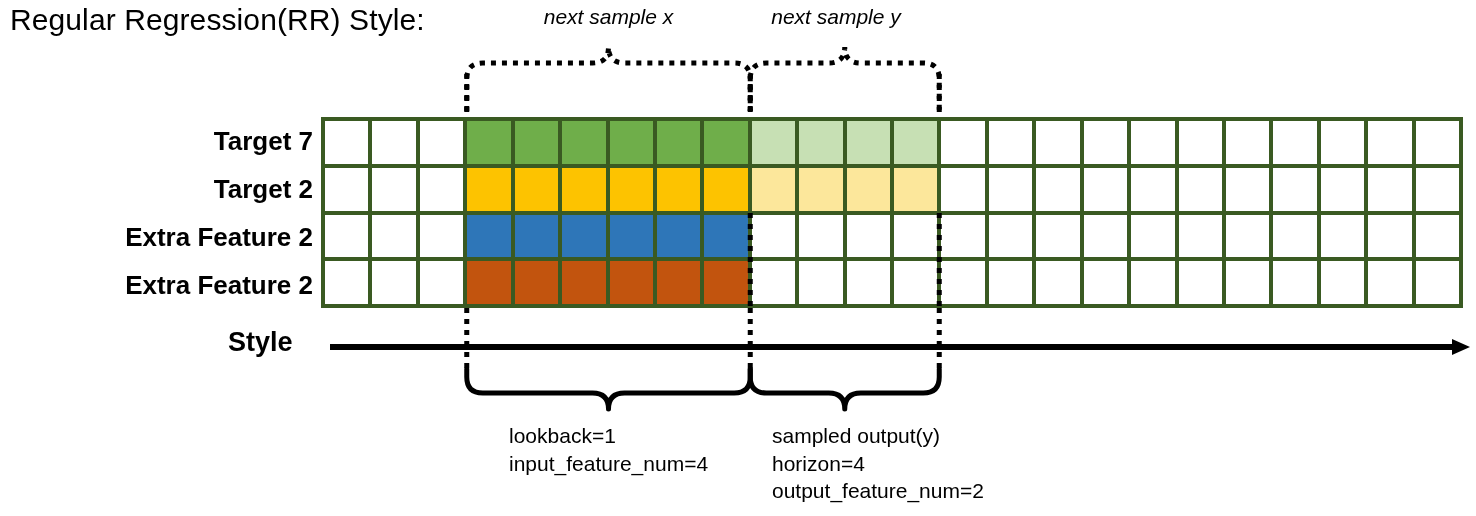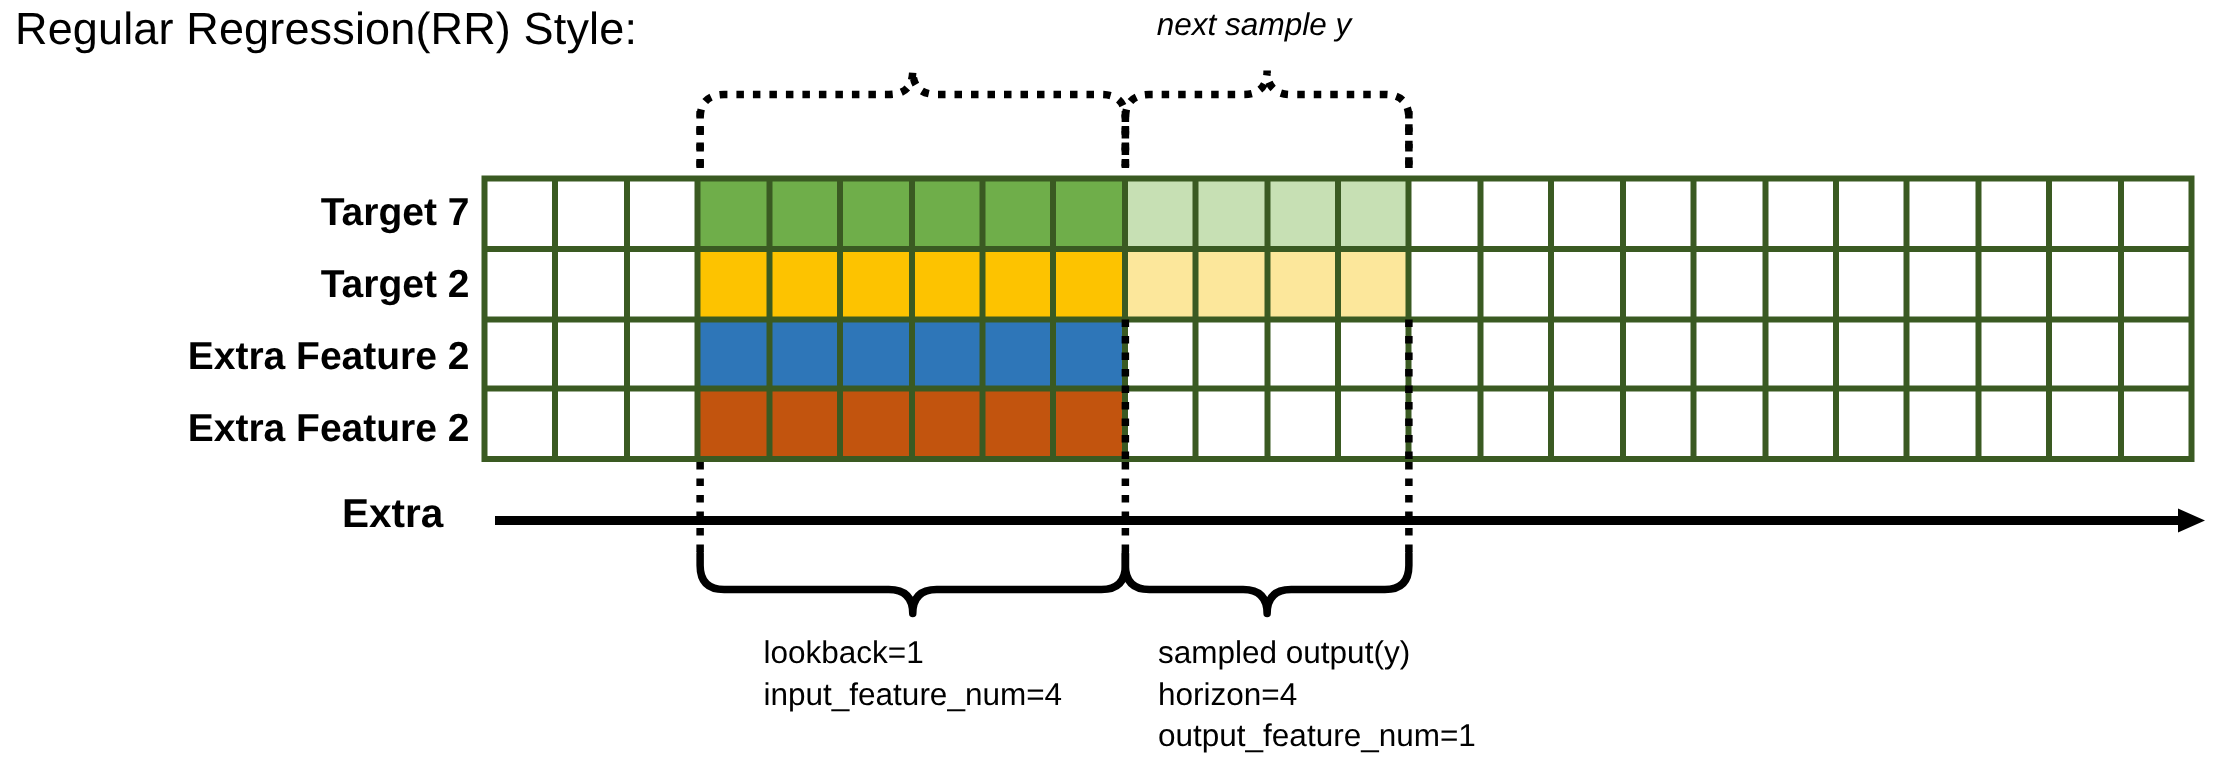--- a/index.html
+++ b/index.html
@@ -170,36 +170,37 @@
       <div class="cell" style="background: rgb(255, 255, 255);"></div>
       <div class="cell" style="background: rgb(255, 255, 255);"></div>
       <div class="cell" style="background: rgb(255, 255, 255);"></div>
       <div class="cell" style="background: rgb(255, 255, 255);"></div>
       <div class="cell" style="background: rgb(255, 255, 255);"></div>
       <div class="cell" style="background: rgb(255, 255, 255);"></div>
       <div class="cell" style="background: rgb(255, 255, 255);"></div>
       <div class="cell" style="background: rgb(255, 255, 255);"></div>
     </div>
 
-  <div id="time-label">Extra</div>
+  <div id="time-label">Style</div>
   <svg id="time-axis" width="1140" height="20" viewBox="0 0 1140 20">
     <line x1="0" y1="10" x2="1122" y2="10" stroke="#000" stroke-width="6"></line>
     <polygon points="1122,2 1140,10 1122,18" fill="#000"></polygon>
   </svg>
 
+  <div class="brace-top-label" id="tb0" style="left: 458.5px; width: 300px;">next sample x</div>
   <div class="brace-top-label" id="tb1" style="left: 686px; width: 300px;">next sample y</div>
 
   <div class="bottom-note" id="bn0" style="left:509px">
     <div>lookback=1</div>
     <div>input_feature_num=4</div>
   </div>
   <div class="bottom-note" id="bn1" style="left:772px">
     <div>sampled output(y)</div>
     <div>horizon=4</div>
-    <div>output_feature_num=1</div>
+    <div>output_feature_num=2</div>
   </div>
 
   <svg id="overlay" viewBox="0 0 1476 516">
     <g id="ov-dotted">
         <line x1="466.75" x2="466.75" y1="74" y2="117" stroke="#000" stroke-width="5" stroke-dasharray="5 6" stroke-linecap="butt"></line>
         <line x1="750.25" x2="750.25" y1="74" y2="117" stroke="#000" stroke-width="5" stroke-dasharray="5 6" stroke-linecap="butt"></line>
         <line x1="939.25" x2="939.25" y1="74" y2="117" stroke="#000" stroke-width="5" stroke-dasharray="5 6" stroke-linecap="butt"></line>
         <line x1="750.25" x2="750.25" y1="213" y2="308" stroke="#000" stroke-width="5" stroke-dasharray="5 6" stroke-linecap="butt"></line>
         <line x1="939.25" x2="939.25" y1="213" y2="308" stroke="#000" stroke-width="5" stroke-dasharray="5 6" stroke-linecap="butt"></line>
         <line x1="466.75" x2="466.75" y1="308" y2="372" stroke="#000" stroke-width="5" stroke-dasharray="5 6" stroke-linecap="butt"></line>

